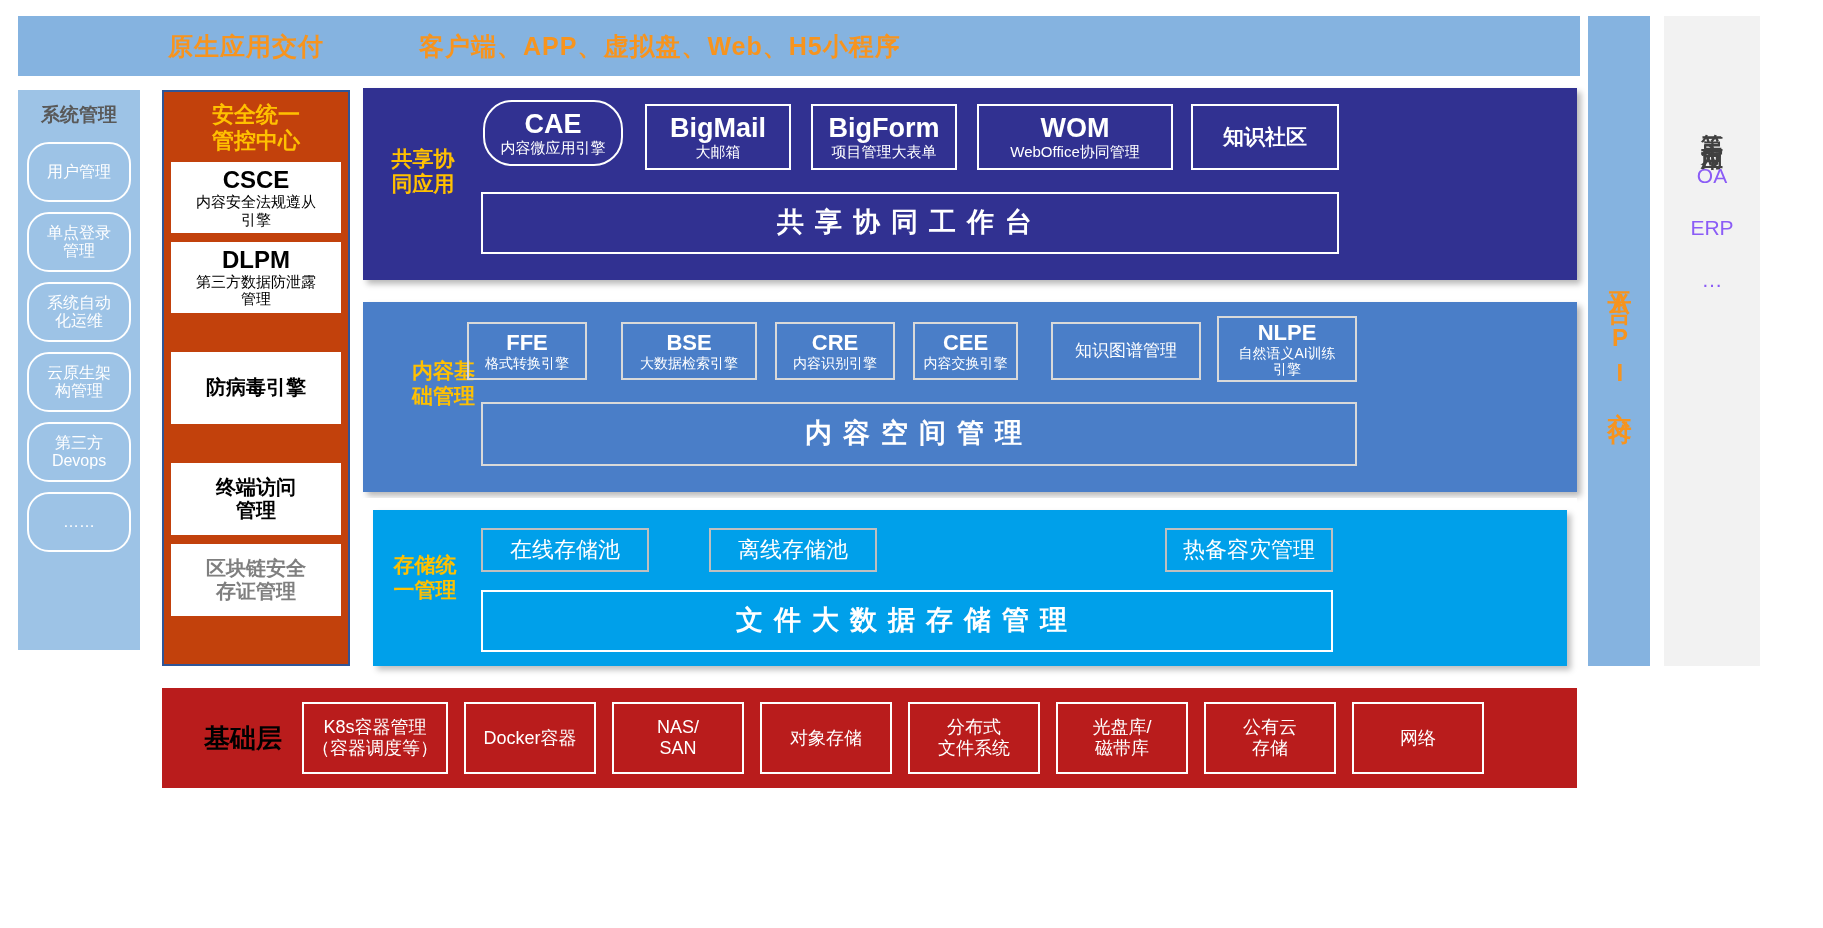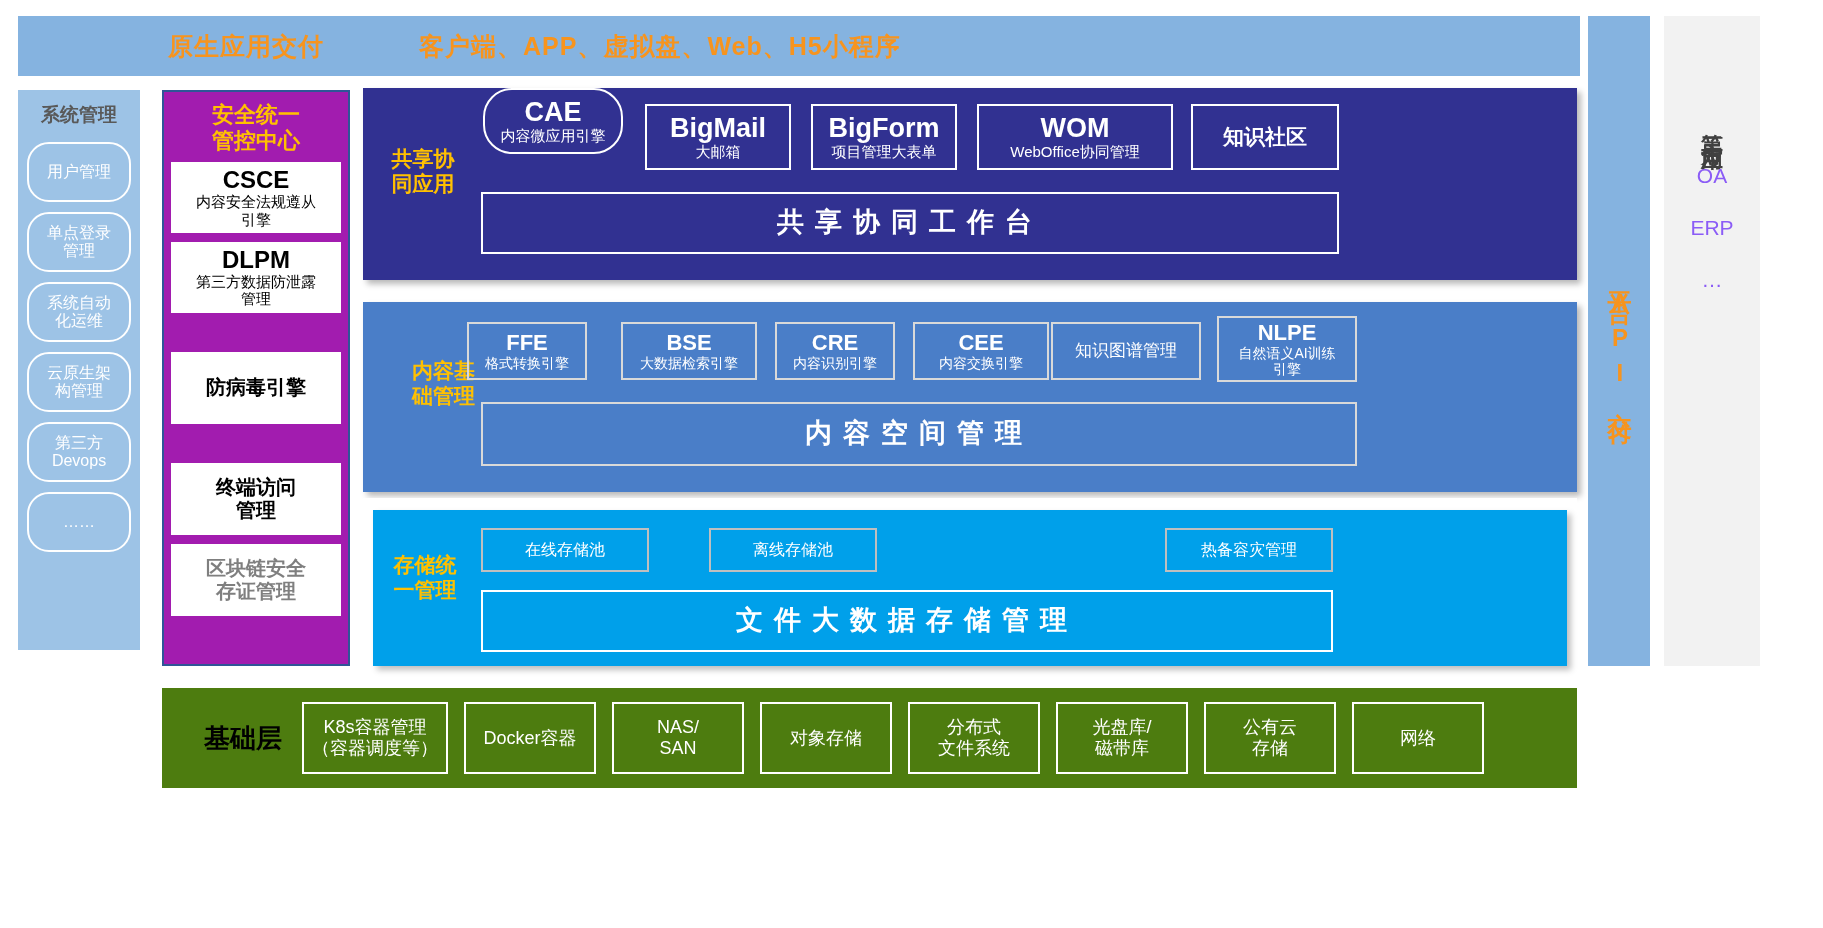--- a/index.html
+++ b/index.html
@@ -29,21 +29,21 @@
     display:flex;flex-direction:column;align-items:center;padding-top:12px;
   }
   #sysmgmt-title{color:#595959;font-weight:bold;font-size:19px;margin-bottom:14px;}
   .sys-item{
     width:100px;min-height:56px;border:2px solid #ffffff;border-radius:22px;
     color:#ffffff;font-size:16px;margin-bottom:10px;
   }
 
   
   #security{
-    left:162px;top:90px;width:188px;height:576px;background:#a21caf;
+    left:162px;top:90px;width:188px;height:576px;background:#c2410c;
     border:2px solid #2f5597;display:flex;flex-direction:column;align-items:center;
   }
   #security-title{
     color:#ffc000;font-weight:bold;font-size:22px;margin-top:10px;margin-bottom:8px;
     line-height:1.18;text-align:center;
   }
   .sec-item{
     width:166px;background:#ffffff;color:#000000;margin-bottom:9px;
     padding:5px 2px;
   }
@@ -95,21 +95,21 @@
     left:363px;top:498px;width:1214px;height:168px;background:#ffffff;
   }
   #storage{
     left:10px;top:12px;width:1194px;height:156px;background:#00a0ea;
     box-shadow:4px 4px 6px rgba(0,0,0,.25);
   }
   #storage-label{
     left:2px;top:42px;width:100px;color:#ffc000;font-weight:bold;font-size:21px;
     line-height:1.2;text-align:center;
   }
-  .st-card{border:2px solid #bfbfbf;color:#ffffff;font-size:16px;}
+  .st-card{border:2px solid #bfbfbf;color:#ffffff;font-size:22px;}
   #storage-main{
     border:2px solid #ffffff;color:#ffffff;font-weight:bold;font-size:27px;
     letter-spacing:11px;
   }
 
   
   #api-col{
     left:1588px;top:16px;width:62px;height:650px;background:#85b3e0;
     display:flex;align-items:center;justify-content:center;
   }
@@ -124,21 +124,21 @@
     display:flex;flex-direction:column;align-items:center;
   }
   #third-title{
     color:#404040;font-weight:bold;font-size:22px;writing-mode:vertical-rl;
     text-orientation:upright;letter-spacing:4px;margin-top:100px;
   }
   .third-item{color:#8b5cf6;font-size:21px;margin-top:28px;}
 
   
   #infra{
-    left:162px;top:688px;width:1415px;height:100px;background:#4d7c0f;
+    left:162px;top:688px;width:1415px;height:100px;background:#b91c1c;
     display:flex;align-items:center;
   }
   #infra-title{color:#000000;font-weight:bold;font-size:26px;margin-left:42px;margin-right:20px;}
   .infra-card{
     border:2px solid #ffffff;color:#ffffff;font-size:18px;height:64px;
     margin-right:16px;padding:2px 8px;min-width:112px;
   }
 </style>
 </head>
 <body>
@@ -174,21 +174,21 @@
     </div>
 
     <div class="sec-item plain ctr">防病毒引擎</div>
     <div class="sec-item plain ctr">终端访问<br>管理</div>
     <div class="sec-item muted ctr">区块链安全<br>存证管理</div>
   </div>
 
   <div class="abs" id="collab">
     <div class="abs" id="collab-label">共享协<br>同应用</div>
 
-    <div class="abs collab-card ctr col" style="left:120px;top:0;width:140px;height:66px;border-radius:29px;">
+    <div class="abs collab-card ctr col" style="left:120px;top:12px;width:140px;height:66px;border-radius:29px;">
       <div class="cc-code">CAE</div>
       <div class="cc-sub">内容微应用引擎</div>
     </div>
 
     <div class="abs collab-card ctr col" style="left:282px;top:16px;width:146px;height:66px;">
       <div class="cc-code">BigMail</div>
       <div class="cc-sub">大邮箱</div>
     </div>
 
     <div class="abs collab-card ctr col" style="left:448px;top:16px;width:146px;height:66px;">
@@ -219,21 +219,21 @@
     <div class="abs cb-card ctr col" style="left:258px;top:20px;width:136px;height:58px;">
       <div class="cb-code">BSE</div>
       <div class="cb-sub">大数据检索引擎</div>
     </div>
 
     <div class="abs cb-card ctr col" style="left:412px;top:20px;width:120px;height:58px;">
       <div class="cb-code">CRE</div>
       <div class="cb-sub">内容识别引擎</div>
     </div>
 
-    <div class="abs cb-card ctr col" style="left:550px;top:20px;width:136px;height:58px;">
+    <div class="abs cb-card ctr col" style="left:550px;top:20px;width:105px;height:58px;">
       <div class="cb-code">CEE</div>
       <div class="cb-sub">内容交换引擎</div>
     </div>
 
     <div class="abs cb-card ctr" style="left:688px;top:20px;width:150px;height:58px;">
       <span class="cb-single">知识图谱管理</span>
     </div>
 
     <div class="abs cb-card ctr col" style="left:854px;top:14px;width:140px;height:66px;">
       <div class="cb-code">NLPE</div>

